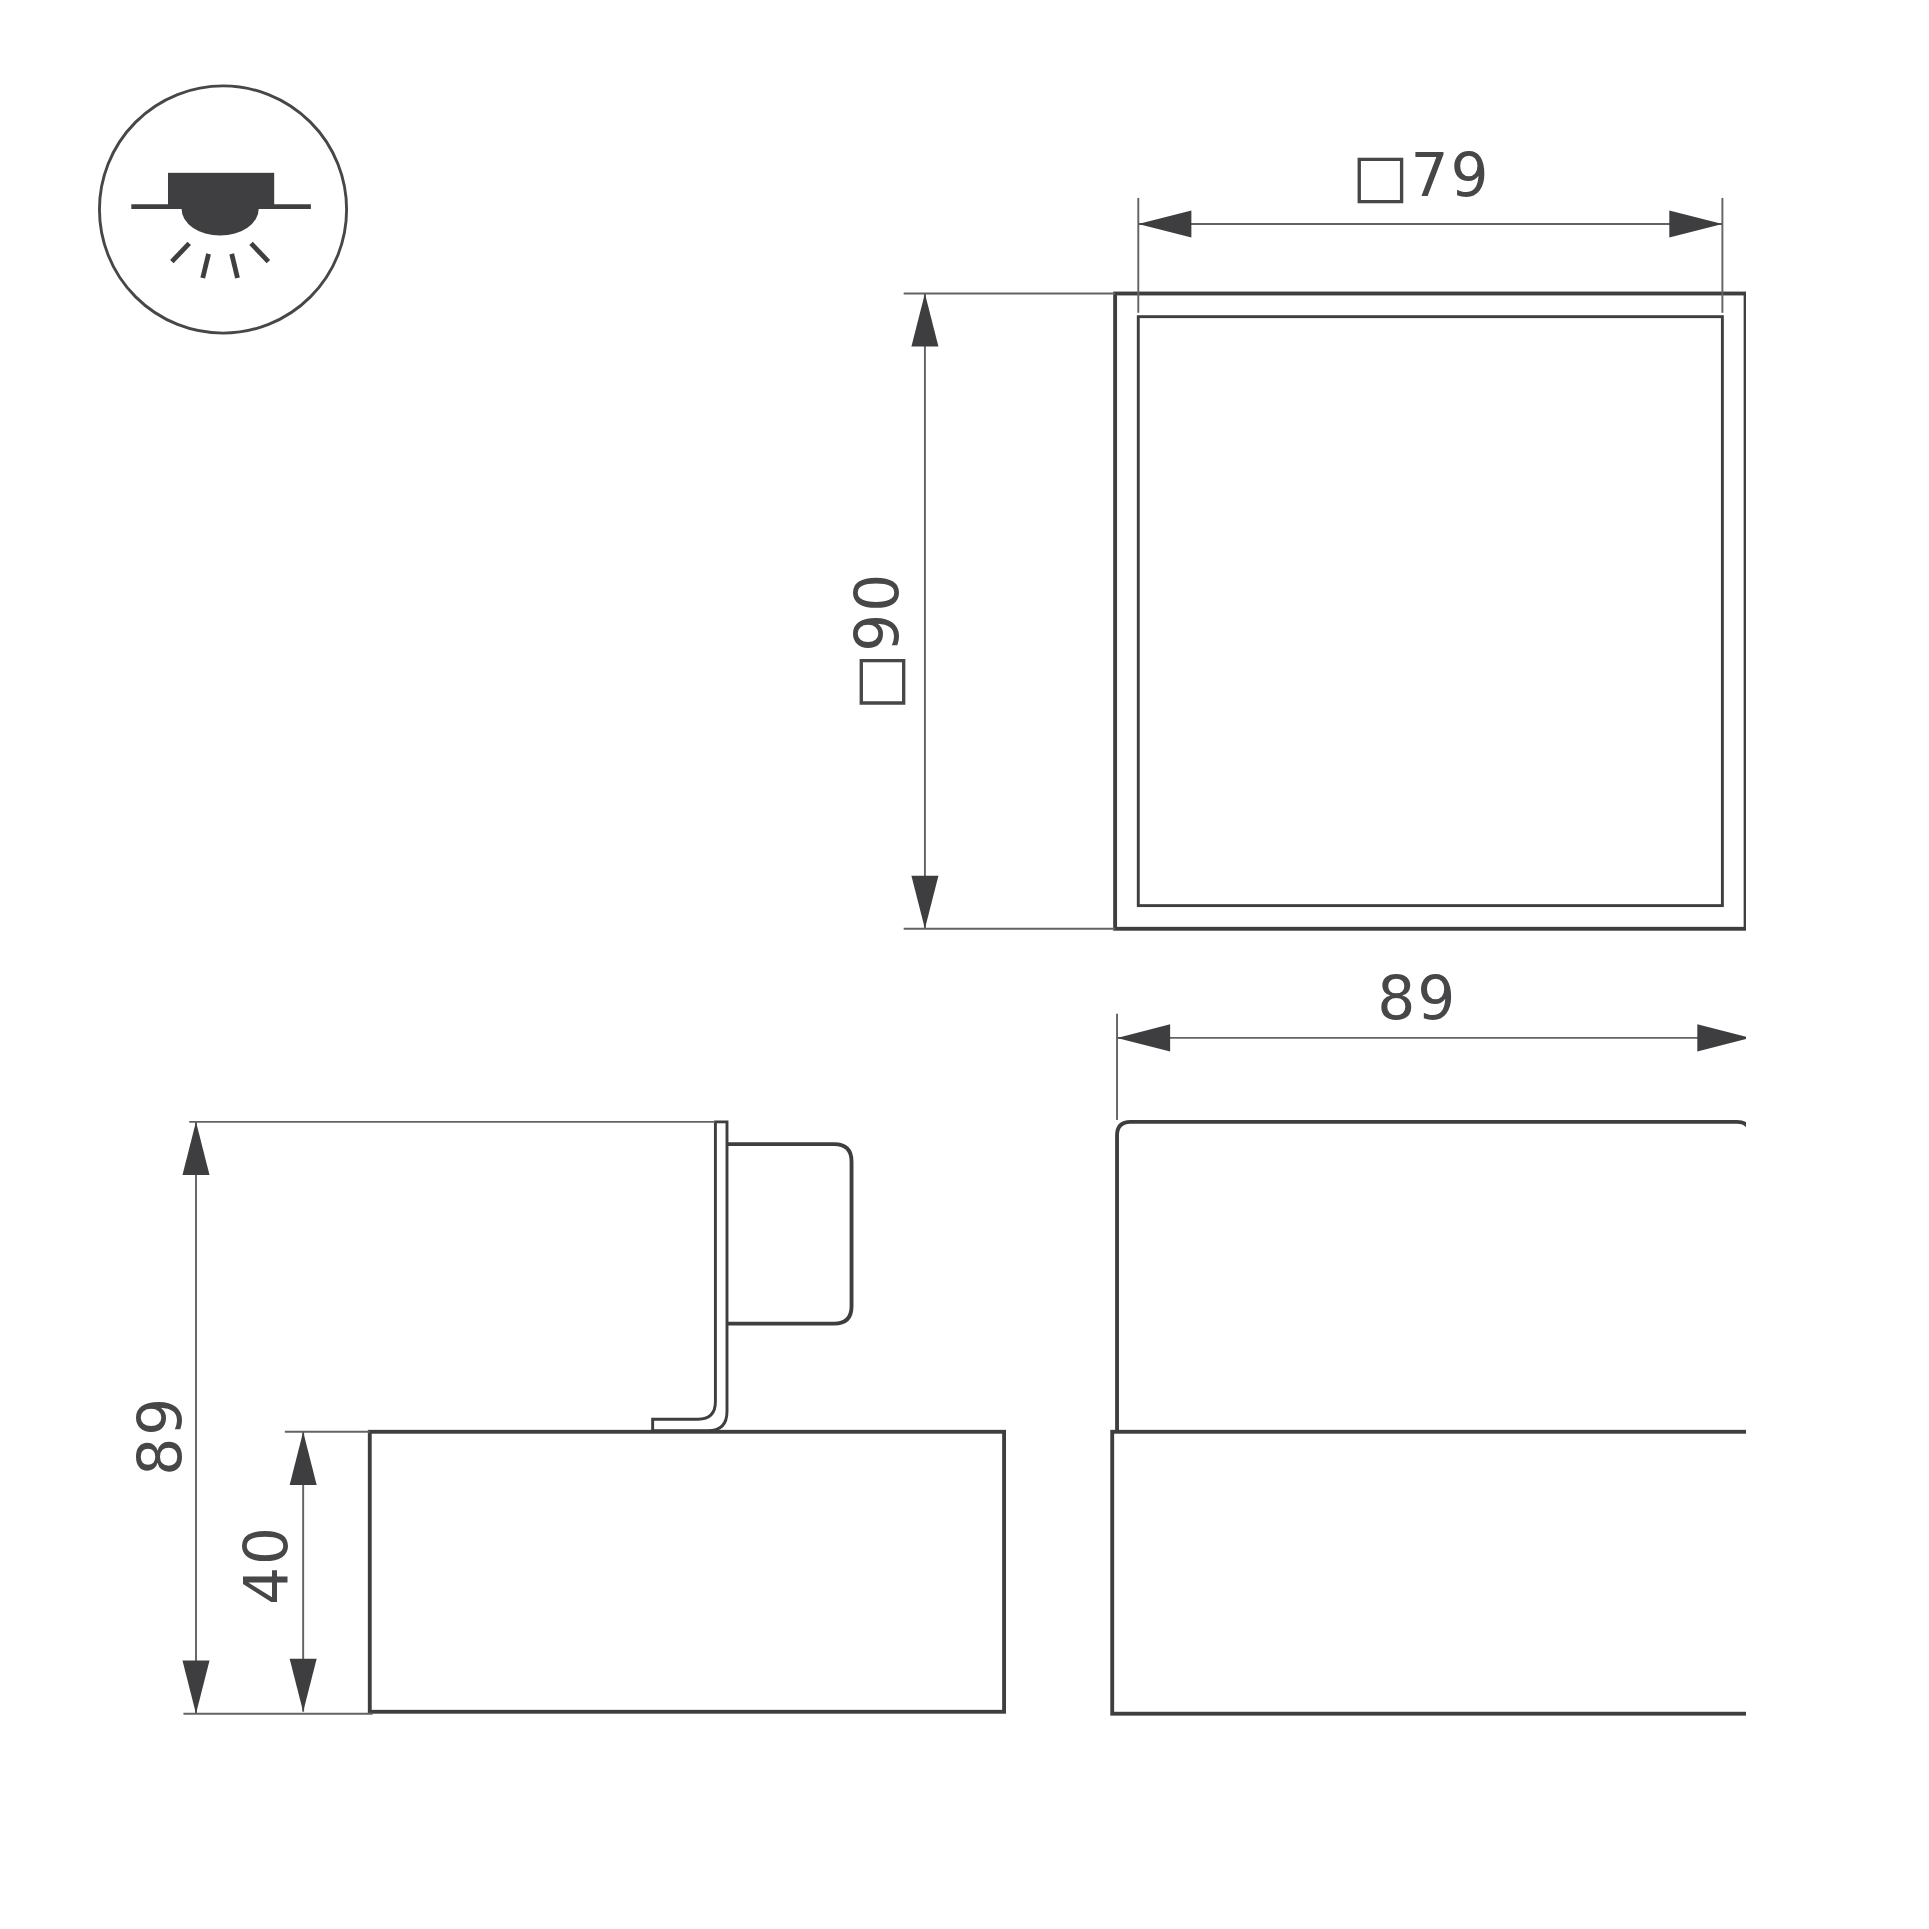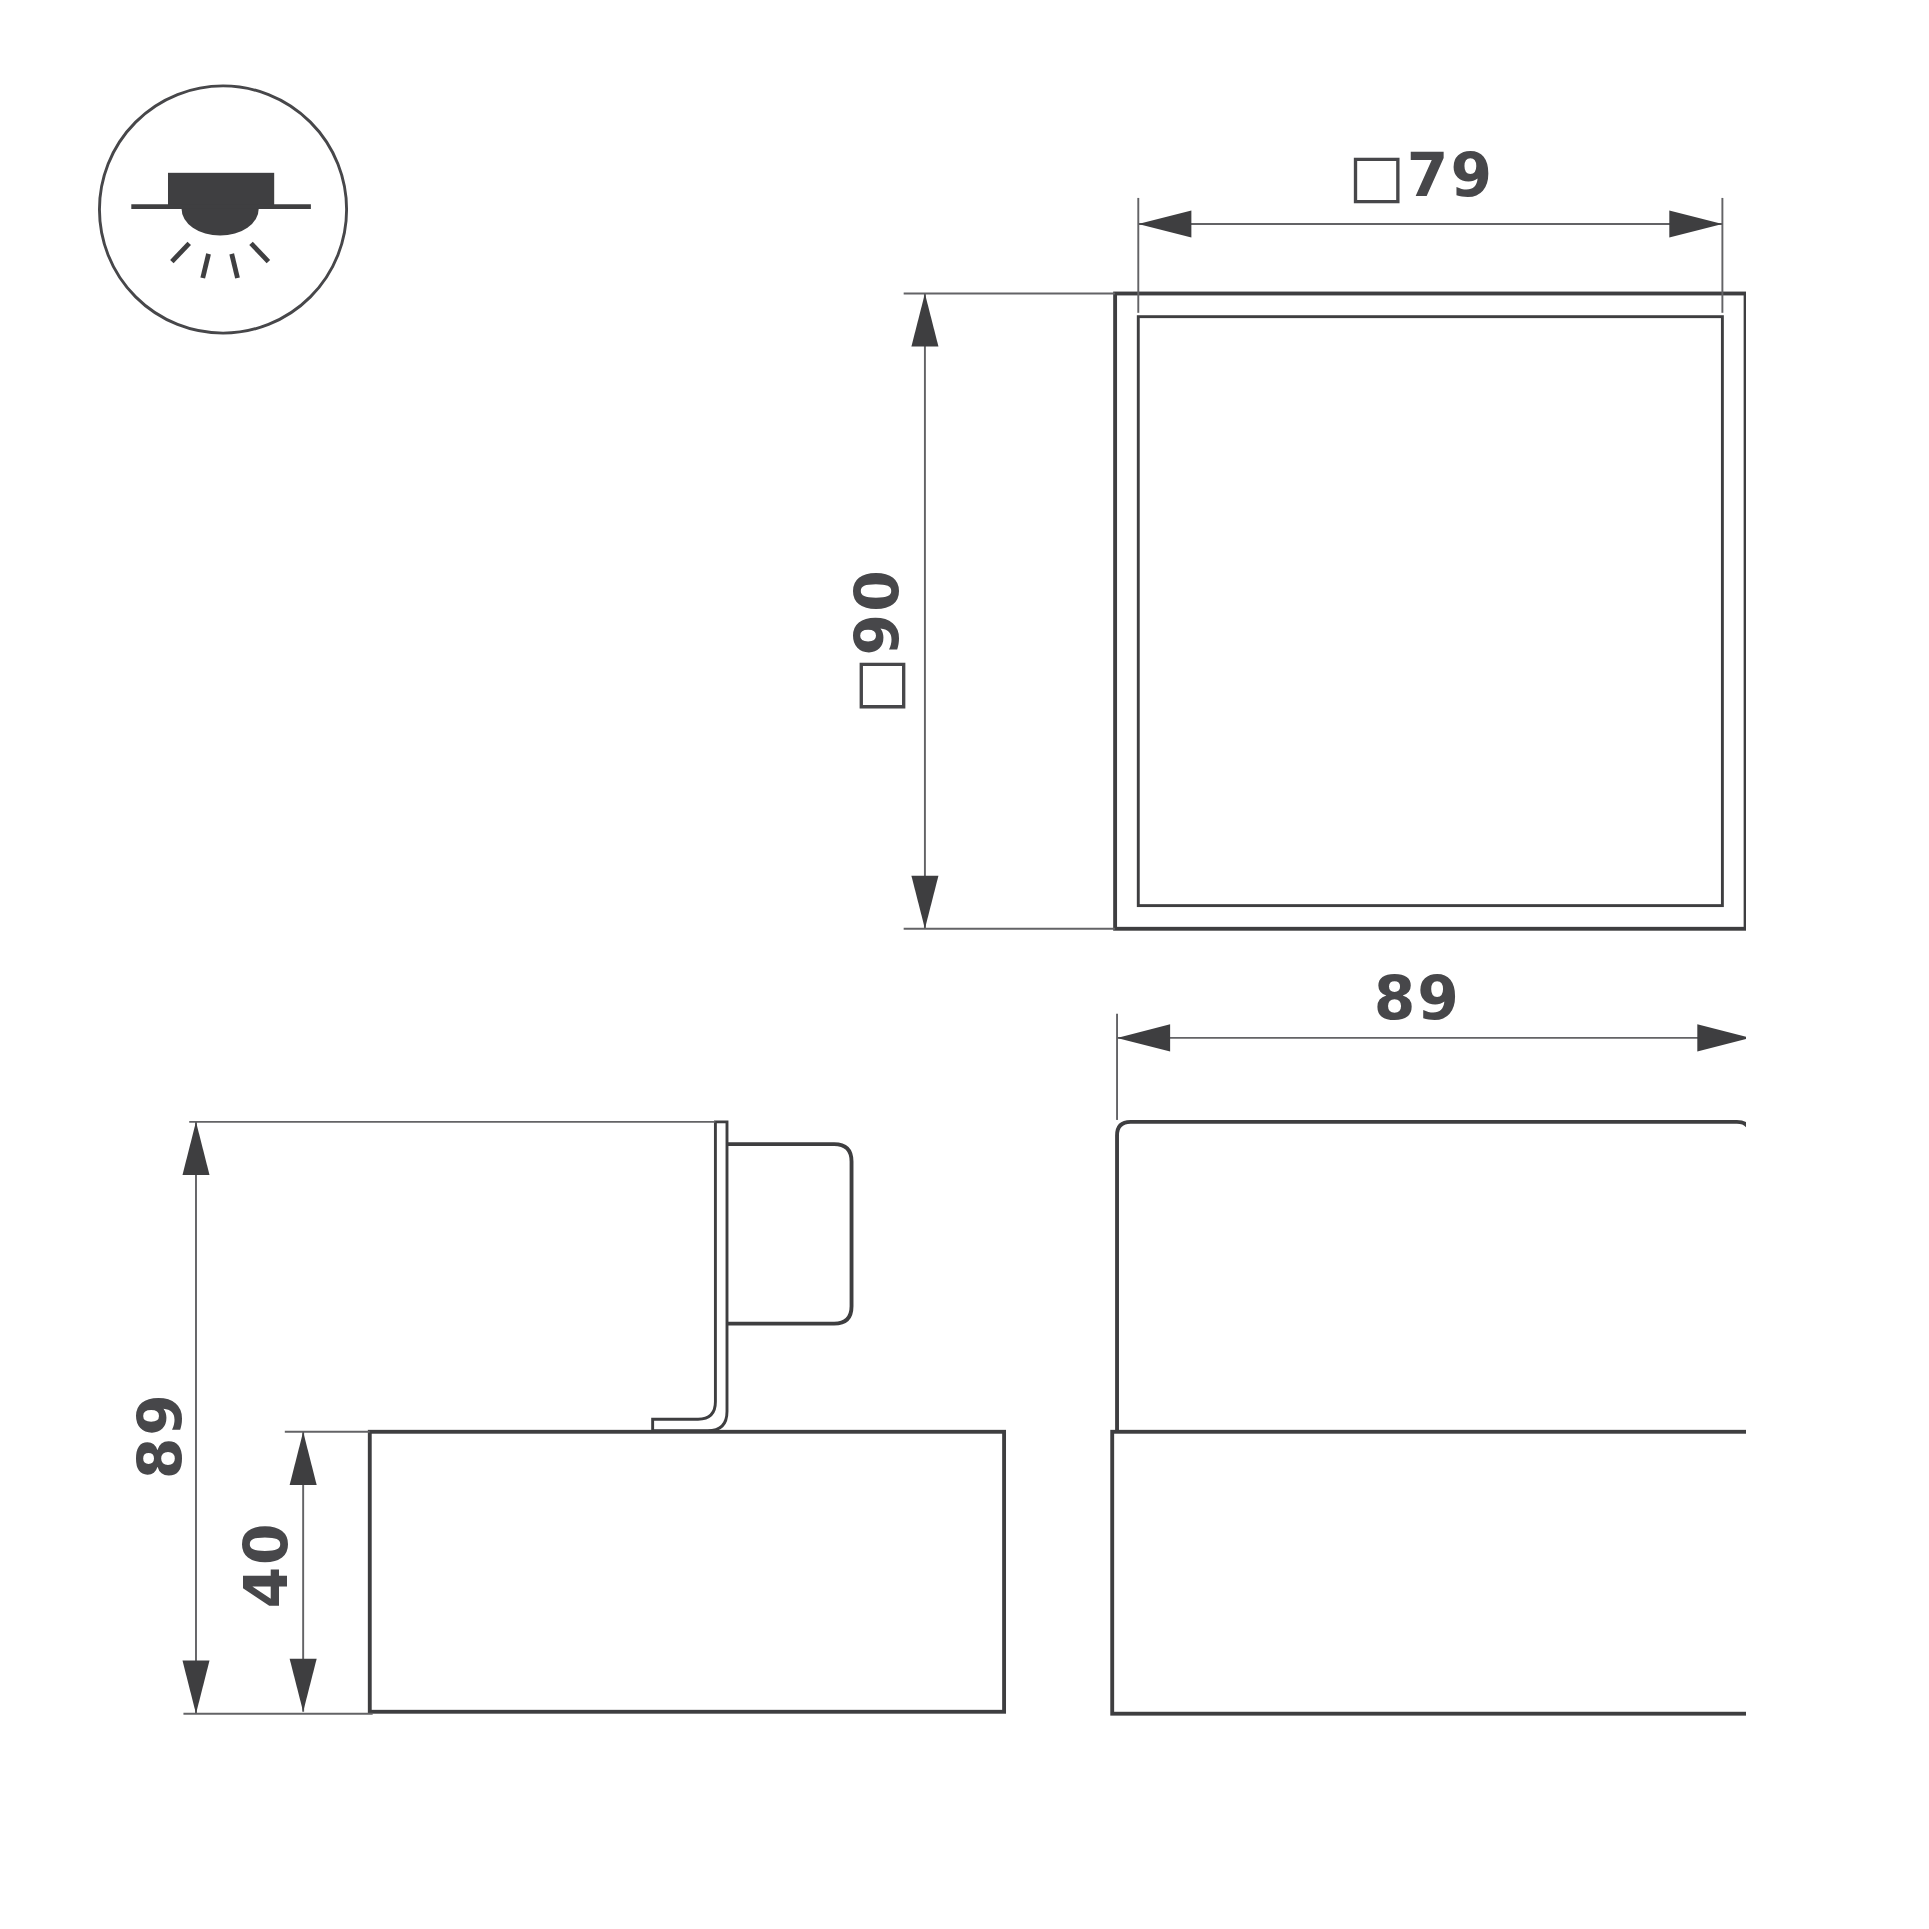--- a/index.html
+++ b/index.html
@@ -1,16 +1,16 @@
 <!DOCTYPE html>
 <html style="--background: #ffffff; --object-line: #3e3e40; --dimension-line: #636366; --arrow: #3e3e40; --text: #47474a; --icon-fill: #3f3f41;"><head>
 <meta charset="utf-8">
 <style>
   html,body{margin:0;padding:0;background:#fff;}
-  .canvas{position:relative;width:1746px;height:1929px;background:var(--background,#ffffff);overflow:hidden;font-weight:bold;}
+  .canvas{position:relative;width:1746px;height:1929px;background:var(--background,#ffffff);overflow:hidden;}
   .canvas svg{position:absolute;inset:0;display:block;}
   .obj{fill:none;stroke:var(--object-line,#3e3e40);stroke-width:4;}
   .obj3{fill:none;stroke:var(--object-line,#3e3e40);stroke-width:3;}
   .dim{fill:none;stroke:var(--dimension-line,#636366);stroke-width:2;}
   .arrow{fill:var(--arrow,#3e3e40);stroke:none;}
   .lbl{fill:var(--text,#47474a);font-family:"DejaVu Sans",sans-serif;font-size:62px;letter-spacing:2px;}
   .dark{fill:var(--icon-fill,#3f3f41);stroke:none;}
   .ray{stroke:var(--icon-fill,#3f3f41);stroke-width:5;fill:none;stroke-linecap:butt;}
 </style>
 </head>

